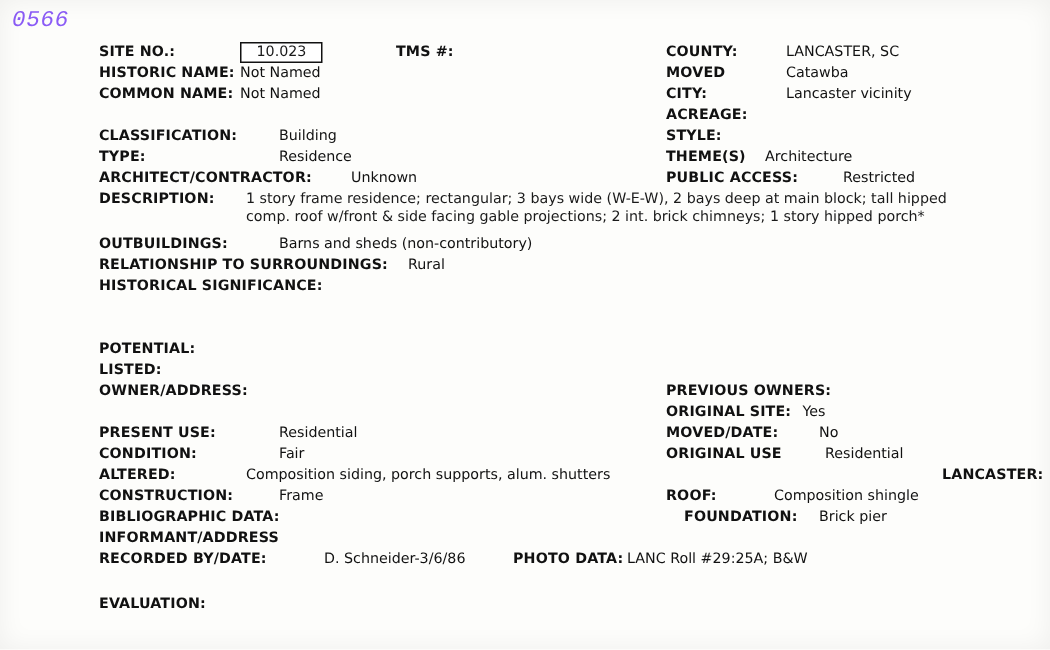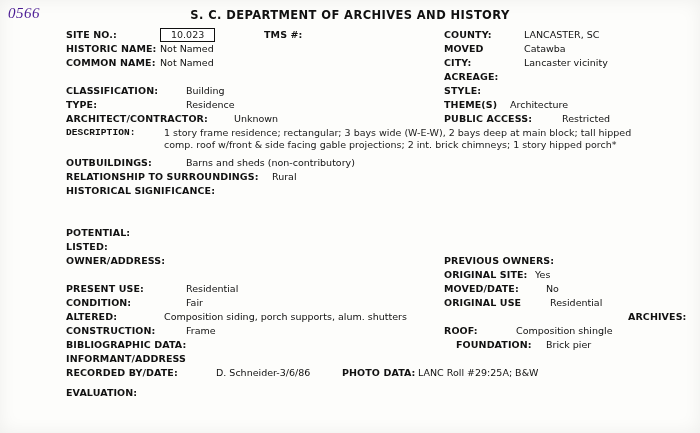--- a/index.html
+++ b/index.html
@@ -25,25 +25,25 @@
     content: "";
     position: absolute;
     inset: 0;
     pointer-events: none;
     box-shadow: inset 0 0 18px rgba(0,0,0,0.06);
   }
   .accession {
     position: absolute;
     left: 8px;
     top: 5px;
-    font-family: Liberation Serif, serif;
+    font-family: Liberation Mono, monospace;
     font-size: 15px;
     font-style: italic;
     letter-spacing: 0.5px;
-    color: #4c1d95;
+    color: #8b5cf6;
   }
   .doc-title {
     position: absolute;
     left: 0;
     right: 0;
     top: 8px;
     text-align: center;
     font-size: 11.5px;
     font-weight: bold;
     letter-spacing: 0.4px;
@@ -93,21 +93,20 @@
     display: block;
     margin-top: 2px;
   }
 </style>
 </head>
 <body>
 
 <div class="page">
 
   <div class="accession">0566</div>
-  <div class="doc-title">S. C. DEPARTMENT OF ARCHIVES AND HISTORY</div>
 
   <div class="sheet">
 
     <div class="row">
       <span class="lbl colL" style="top:0;">SITE NO.:</span>
       <span class="boxed" style="left:94px; top:-2px;">10.023</span>
       <span class="lbl" style="left:198px; top:0;">TMS #:</span>
       <span class="val" style="left:240px; top:0;"></span>
       <span class="lbl colR" style="top:0;">COUNTY:</span>
       <span class="val" style="left:458px; top:0;">LANCASTER, SC</span>
@@ -148,21 +147,21 @@
     </div>
 
     <div class="row">
       <span class="lbl colL" style="top:0;">ARCHITECT/CONTRACTOR:</span>
       <span class="val" style="left:168px; top:0;">Unknown</span>
       <span class="lbl colR" style="top:0;">PUBLIC ACCESS:</span>
       <span class="val" style="left:496px; top:0;">Restricted</span>
     </div>
 
     <div class="row" style="height:26px;">
-      <span class="lbl colL" style="top:0;font-family:Liberation Mono, monospace;">DESCRIPTION:</span>
+      <span class="lbl colL" style="top:0;">DESCRIPTION:</span>
       <span class="descblock" style="top:0;">
         <span>1 story frame residence; rectangular; 3 bays wide (W-E-W), 2 bays deep at main block; tall hipped</span>
         <span class="l2">comp. roof w/front &amp; side facing gable projections; 2 int. brick chimneys;  1 story hipped porch*</span>
       </span>
     </div>
 
     <div class="row" style="margin-top:4px;">
       <span class="lbl colL" style="top:0;">OUTBUILDINGS:</span>
       <span class="val" style="left:120px; top:0;">Barns and sheds (non-contributory)</span>
     </div>
@@ -211,21 +210,21 @@
     <div class="row">
       <span class="lbl colL" style="top:0;">CONDITION:</span>
       <span class="val" style="left:120px; top:0;">Fair</span>
       <span class="lbl colR" style="top:0;">ORIGINAL USE</span>
       <span class="val" style="left:484px; top:0;">Residential</span>
     </div>
 
     <div class="row">
       <span class="lbl colL" style="top:0;">ALTERED:</span>
       <span class="val" style="left:98px; top:0;">Composition siding, porch supports, alum. shutters</span>
-      <span class="lbl" style="left:562px; top:0;">ARCHIVES:</span>
+      <span class="lbl" style="left:562px; top:0;">LANCASTER:</span>
       <span class="val" style="left:640px; top:0;"></span>
     </div>
 
     <div class="row">
       <span class="lbl colL" style="top:0;text-align:center;">CONSTRUCTION:</span>
       <span class="val" style="left:120px; top:0;">Frame</span>
       <span class="lbl colR" style="top:0;">ROOF:</span>
       <span class="val" style="left:450px; top:0;">Composition shingle</span>
     </div>
 
@@ -242,18 +241,18 @@
     </div>
 
     <div class="row">
       <span class="lbl colL" style="top:0;">RECORDED BY/DATE:</span>
       <span class="val" style="left:150px; top:0;">D. Schneider-3/6/86</span>
       <span class="lbl" style="left:276px; top:0;">PHOTO DATA:</span>
       <span class="val" style="left:352px; top:0;">LANC Roll #29:25A;  B&amp;W</span>
     </div>
 
     <div class="row">
-      <span class="lbl colL" style="top:6px;">EVALUATION:</span>
+      <span class="lbl colL" style="top:16px;">EVALUATION:</span>
       <span class="val" style="left:120px; top:0;"></span>
     </div>
 
   </div>
 </div>
 
 </body></html>

